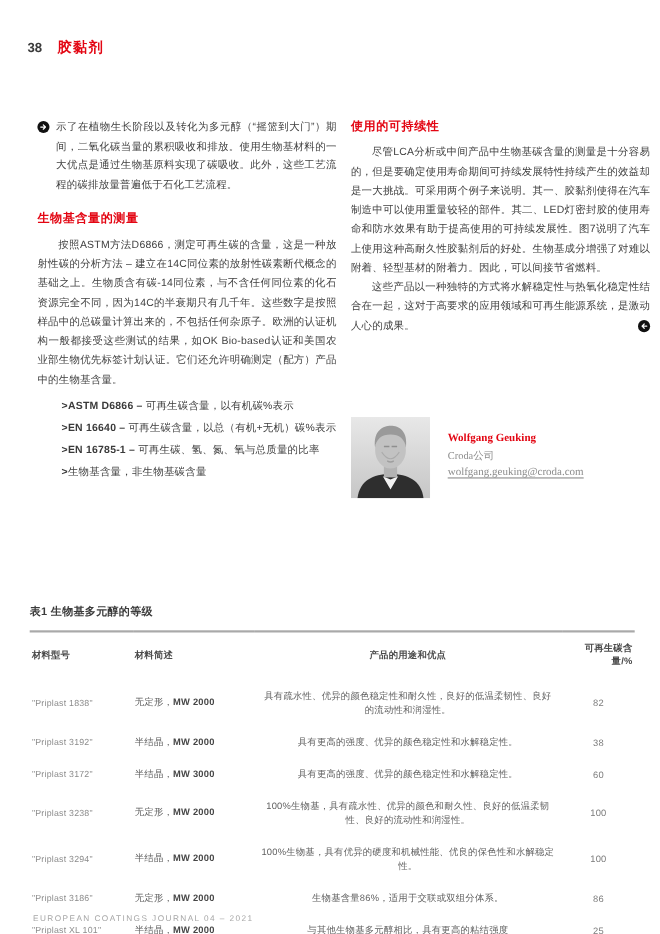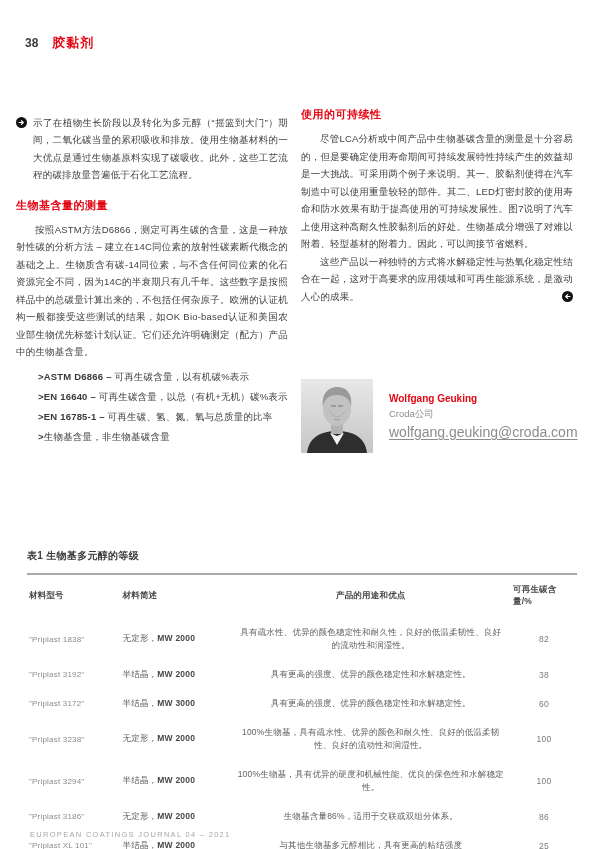--- a/index.html
+++ b/index.html
@@ -8,21 +8,21 @@
     position:relative; width:600px; height:849px; margin:12px auto;
     background:#ffffff; overflow:hidden;
     font-family:"Liberation Sans", sans-serif; color:#3d3d3d;
   }
   
   .page-header { position:absolute; top:22px; left:25px; display:flex; align-items:baseline; gap:14px; }
   .page-number { font-size:12px; font-weight:bold; color:#3a3a3a; }
   .page-section { font-size:13px; font-weight:bold; color:#e30613; letter-spacing:1px; }
 
   
-  .columns { position:absolute; top:95px; left:16px; width:558px; display:flex; gap:13px;align-items:center; }
+  .columns { position:absolute; top:95px; left:34px; width:558px; display:flex; gap:13px; }
   .col { width:272px; }
   .col p {
     font-size:9.5px; line-height:17.5px; letter-spacing:0.2px;
     text-align:justify; color:#414141;
   }
   .indent { text-indent:2em; }
   .section-heading {
     font-size:11px; font-weight:bold; color:#e30613; letter-spacing:0.5px;
   }
   .left-heading { margin:14px 0 8px 0; }
@@ -41,35 +41,35 @@
   .bullet-item { font-size:9.5px; line-height:20px; letter-spacing:0.2px; color:#414141; }
   .bullet-lead { font-weight:bold; color:#3a3a3a; }
 
   .para2-wrap { position:relative; }
   .end-marker { position:absolute; right:0; bottom:3px; }
 
   
   .author-block { margin-top:74px; display:flex; gap:16px; }
   .author-photo { width:72px; height:74px; flex:0 0 auto; }
   .author-photo svg { display:block; }
-  .author-meta { padding-top:14px; }
+  .author-meta { padding-top:14px;font-family:Liberation Serif, serif; }
   .author-name { font-size:10px; font-weight:bold; color:#e30613; margin-bottom:4px; }
   .author-company { font-size:9.5px; color:#8c8c8c; margin-bottom:3px; }
-  .author-email { font-size:14px; color:#8c8c8c; text-decoration:underline; text-underline-offset:2px; cursor:pointer; }
+  .author-email { font-size:10px; color:#8c8c8c; text-decoration:underline; text-underline-offset:2px; cursor:pointer; }
 
   
   .table-block { position:absolute; top:537px; left:27px; width:550px; }
   .table-title { font-size:10px; font-weight:bold; color:#3b3b3b; margin-bottom:10px; letter-spacing:0.3px; }
   table { width:100%; border-collapse:collapse; border-top:2px solid #a9a9a9; border-bottom:2px solid #a9a9a9; }
   th {
     font-size:8.5px; font-weight:bold; color:#4a4a4a; text-align:left;
     padding:9px 2px 10px 2px; letter-spacing:0.2px;
   }
   th.c { text-align:center; }
-  th.r { }
+  th.r { text-align:right; }
   td { font-size:8.5px; color:#5f5f5f; padding:8px 2px; vertical-align:middle; letter-spacing:0.2px; }
   td.name { color:#8c8c8c; font-size:8px; white-space:nowrap; }
   td.brief { white-space:nowrap; }
   td.brief b { color:#474747; }
   td.desc { text-align:center; line-height:13px; padding-left:6px; padding-right:6px; }
   td.value { text-align:center; color:#7b7b7b; }
 
   
   .page-footer {
     position:absolute; top:818px; left:30px;

